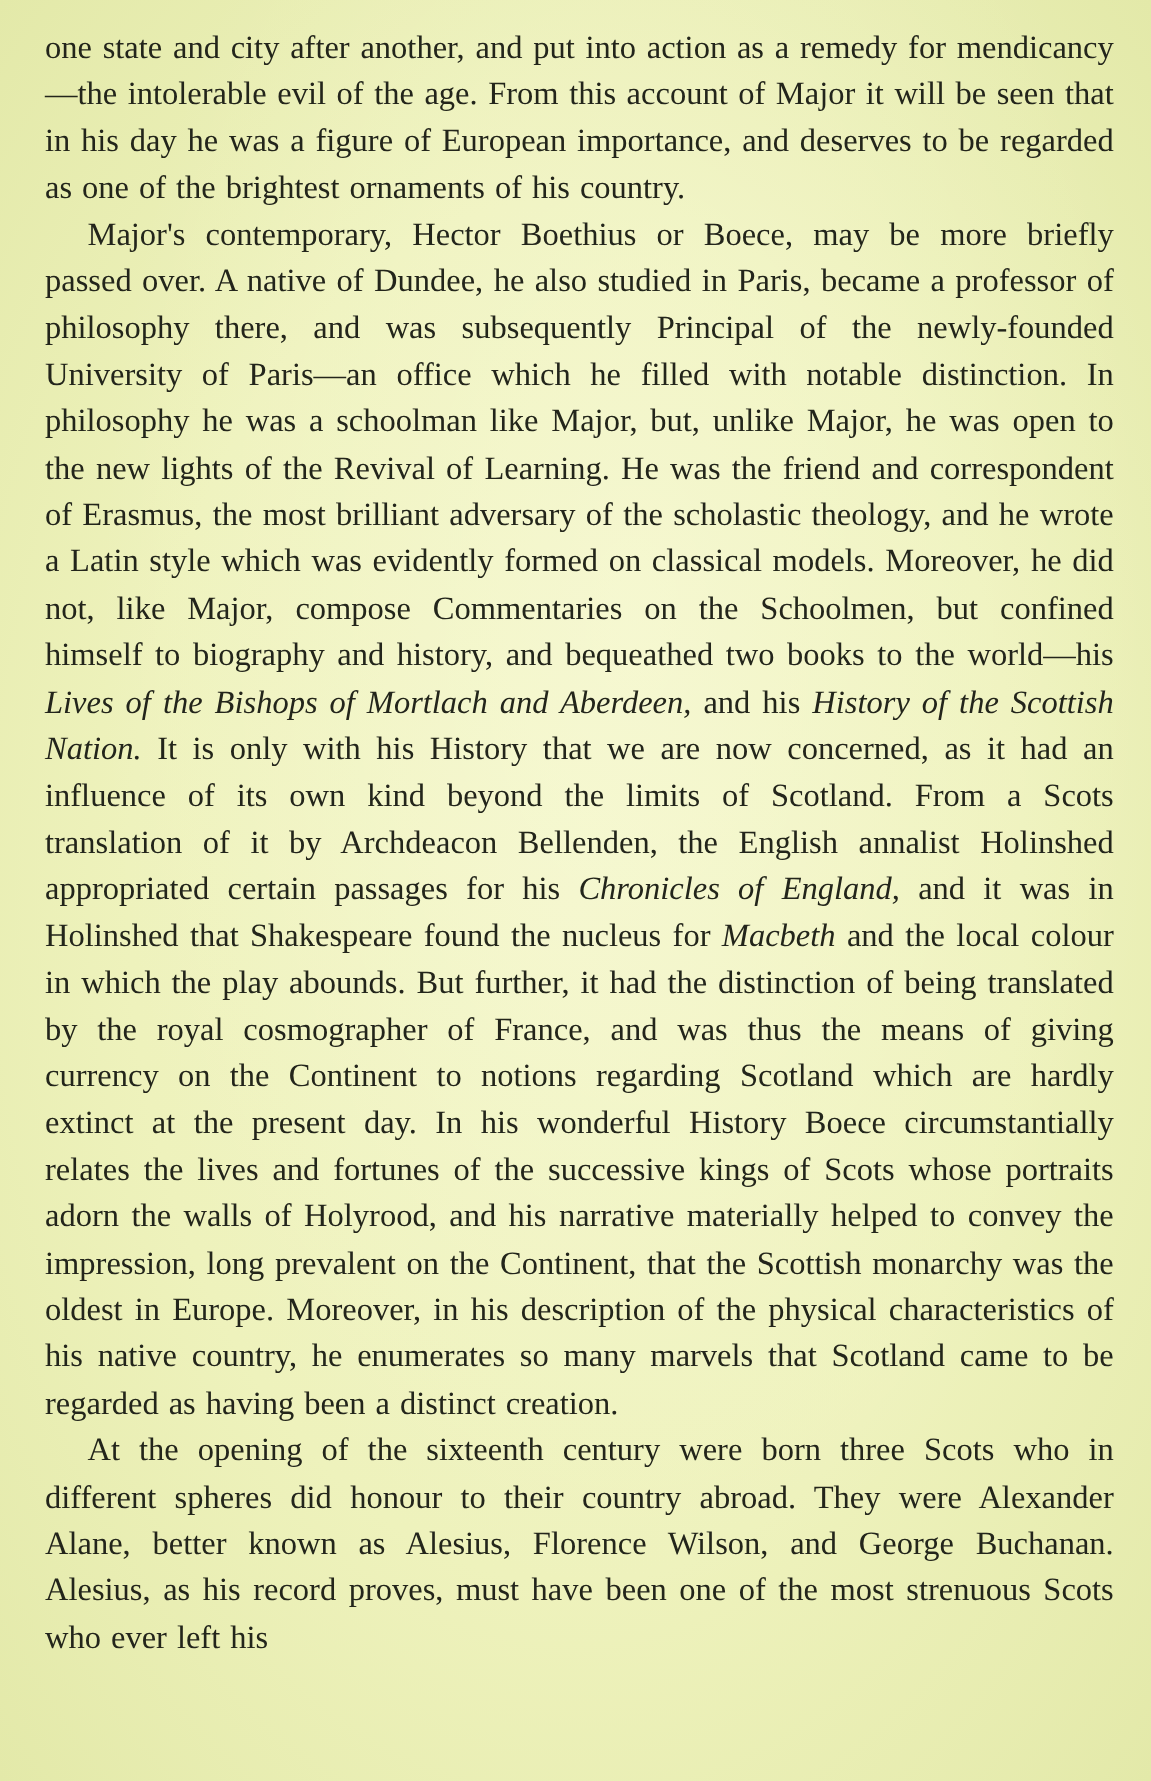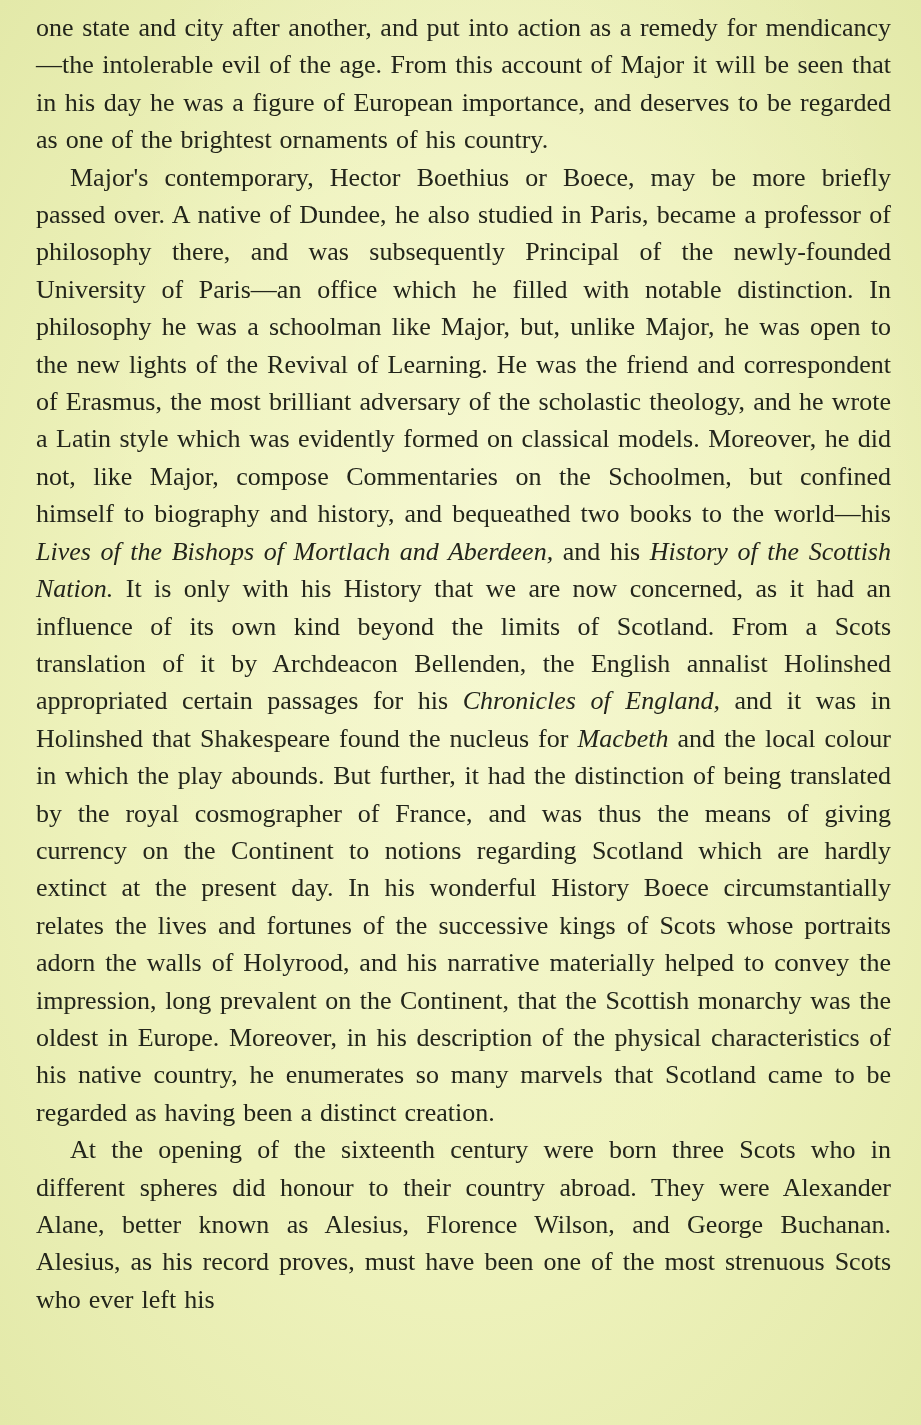--- a/index.html
+++ b/index.html
@@ -12,21 +12,21 @@
     overflow: hidden;
     background:
       radial-gradient(ellipse at 55% 35%, rgba(255,255,235,0.35) 0%, rgba(255,255,235,0) 60%),
       radial-gradient(ellipse at 50% 50%, #f2f5c6 0%, #eef2bc 55%, #e3e9a9 100%);
     font-family: "Liberation Serif", "DejaVu Serif", serif;
   }
   .page {
     box-sizing: border-box;
     width: 921px;
     height: 1425px;
-    padding: 9px 30px 0 36px;
+    padding: 19px 30px 0 36px;
     color: #23251b;
   }
   .text-block {
     font-size: 26px;
     line-height: 37.4px;
     text-rendering: optimizeLegibility;
   }
   .para {
     margin: 0;
     text-align: justify;

